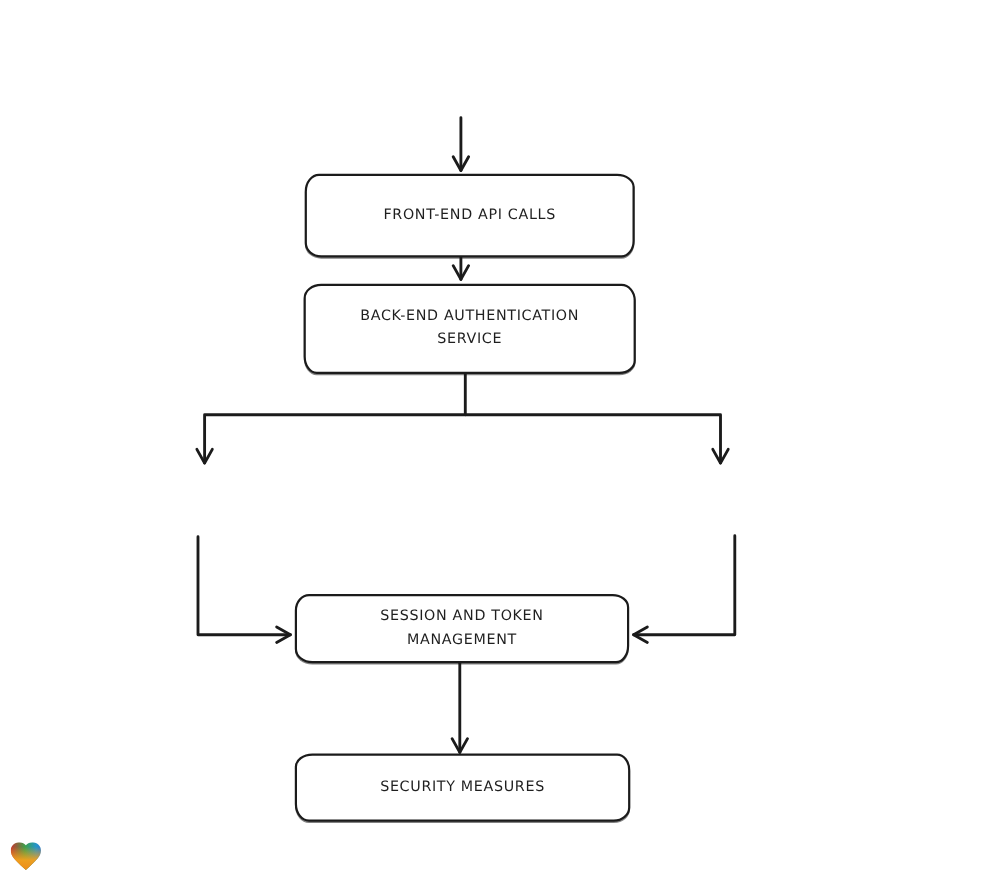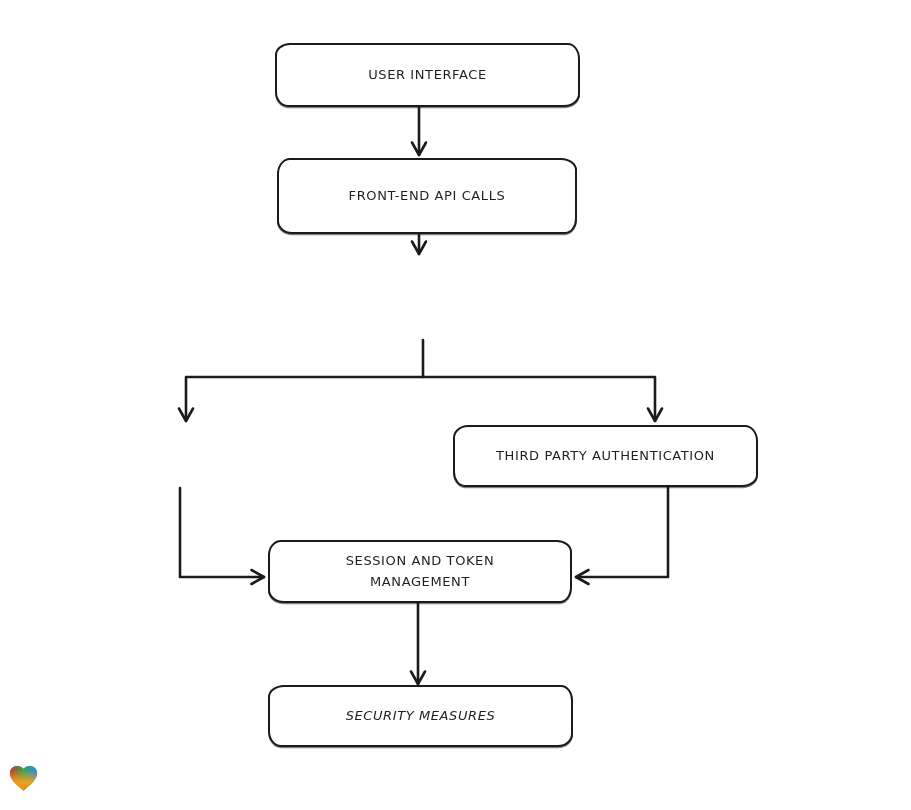--- a/index.html
+++ b/index.html
@@ -41,21 +41,21 @@
     display: inline-block;
     padding: 0 6px;
   }
   
   .n1 { left: 275px; top:  43px; width: 305px; height: 64px; border-radius: 15px 12px 16px 13px / 12px 16px 13px 15px; }
   .n2 { left: 277px; top: 158px; width: 300px; height: 76px; border-radius: 13px 16px 12px 15px / 16px 12px 15px 13px; }
   .n3 { left: 276px; top: 258px; width: 302px; height: 82px; border-radius: 16px 13px 15px 12px / 13px 15px 12px 16px; }
   .n4 { left:  65px; top: 422px; width: 305px; height: 66px; border-radius: 12px 15px 13px 16px / 15px 13px 16px 12px; }
   .n5 { left: 453px; top: 425px; width: 305px; height: 62px; border-radius: 15px 13px 16px 12px / 13px 16px 12px 15px; }
   .n6 { left: 268px; top: 540px; width: 304px; height: 63px; border-radius: 13px 15px 12px 16px / 15px 12px 16px 13px; }
-  .n7 { left: 268px; top: 685px; width: 305px; height: 62px; border-radius: 16px 12px 15px 13px / 12px 15px 13px 16px; font-style: italic; }
+  .n7 { left: 268px; top: 685px; width: 305px; height: 62px; border-radius: 16px 12px 15px 13px / 12px 15px 13px 16px; }
   .n3 .node-label { max-width: 240px; }
   .n6 .node-label { max-width: 215px; }
   .logo {
     position: absolute;
     left: 7px;
     top: 761px;
     width: 33px;
     height: 34px;
     cursor: pointer;
   }
@@ -90,33 +90,30 @@
     <g>
       <path d="M668 487 L668 577 L576 577"></path>
       <path d="M588.5 570 L576 577 L588.5 584"></path>
     </g>
     <g>
       <path d="M418 603 L418 684"></path>
       <path d="M411 671.5 L418 684 L425 671.5"></path>
     </g>
   </svg>
 
-  <div class="node n1">
-    <span class="node-label">USER INTERFACE</span>
-  </div>
 
   <div class="node n2">
     <span class="node-label">FRONT-END API CALLS</span>
   </div>
 
+  <div class="node n3">
+    <span class="node-label">BACK-END AUTHENTICATION SERVICE</span>
+  </div>
 
 
-  <div class="node n5">
-    <span class="node-label">THIRD PARTY AUTHENTICATION</span>
-  </div>
 
   <div class="node n6">
     <span class="node-label">SESSION AND TOKEN MANAGEMENT</span>
   </div>
 
   <div class="node n7">
     <span class="node-label">SECURITY MEASURES</span>
   </div>
 
   <div class="logo">

